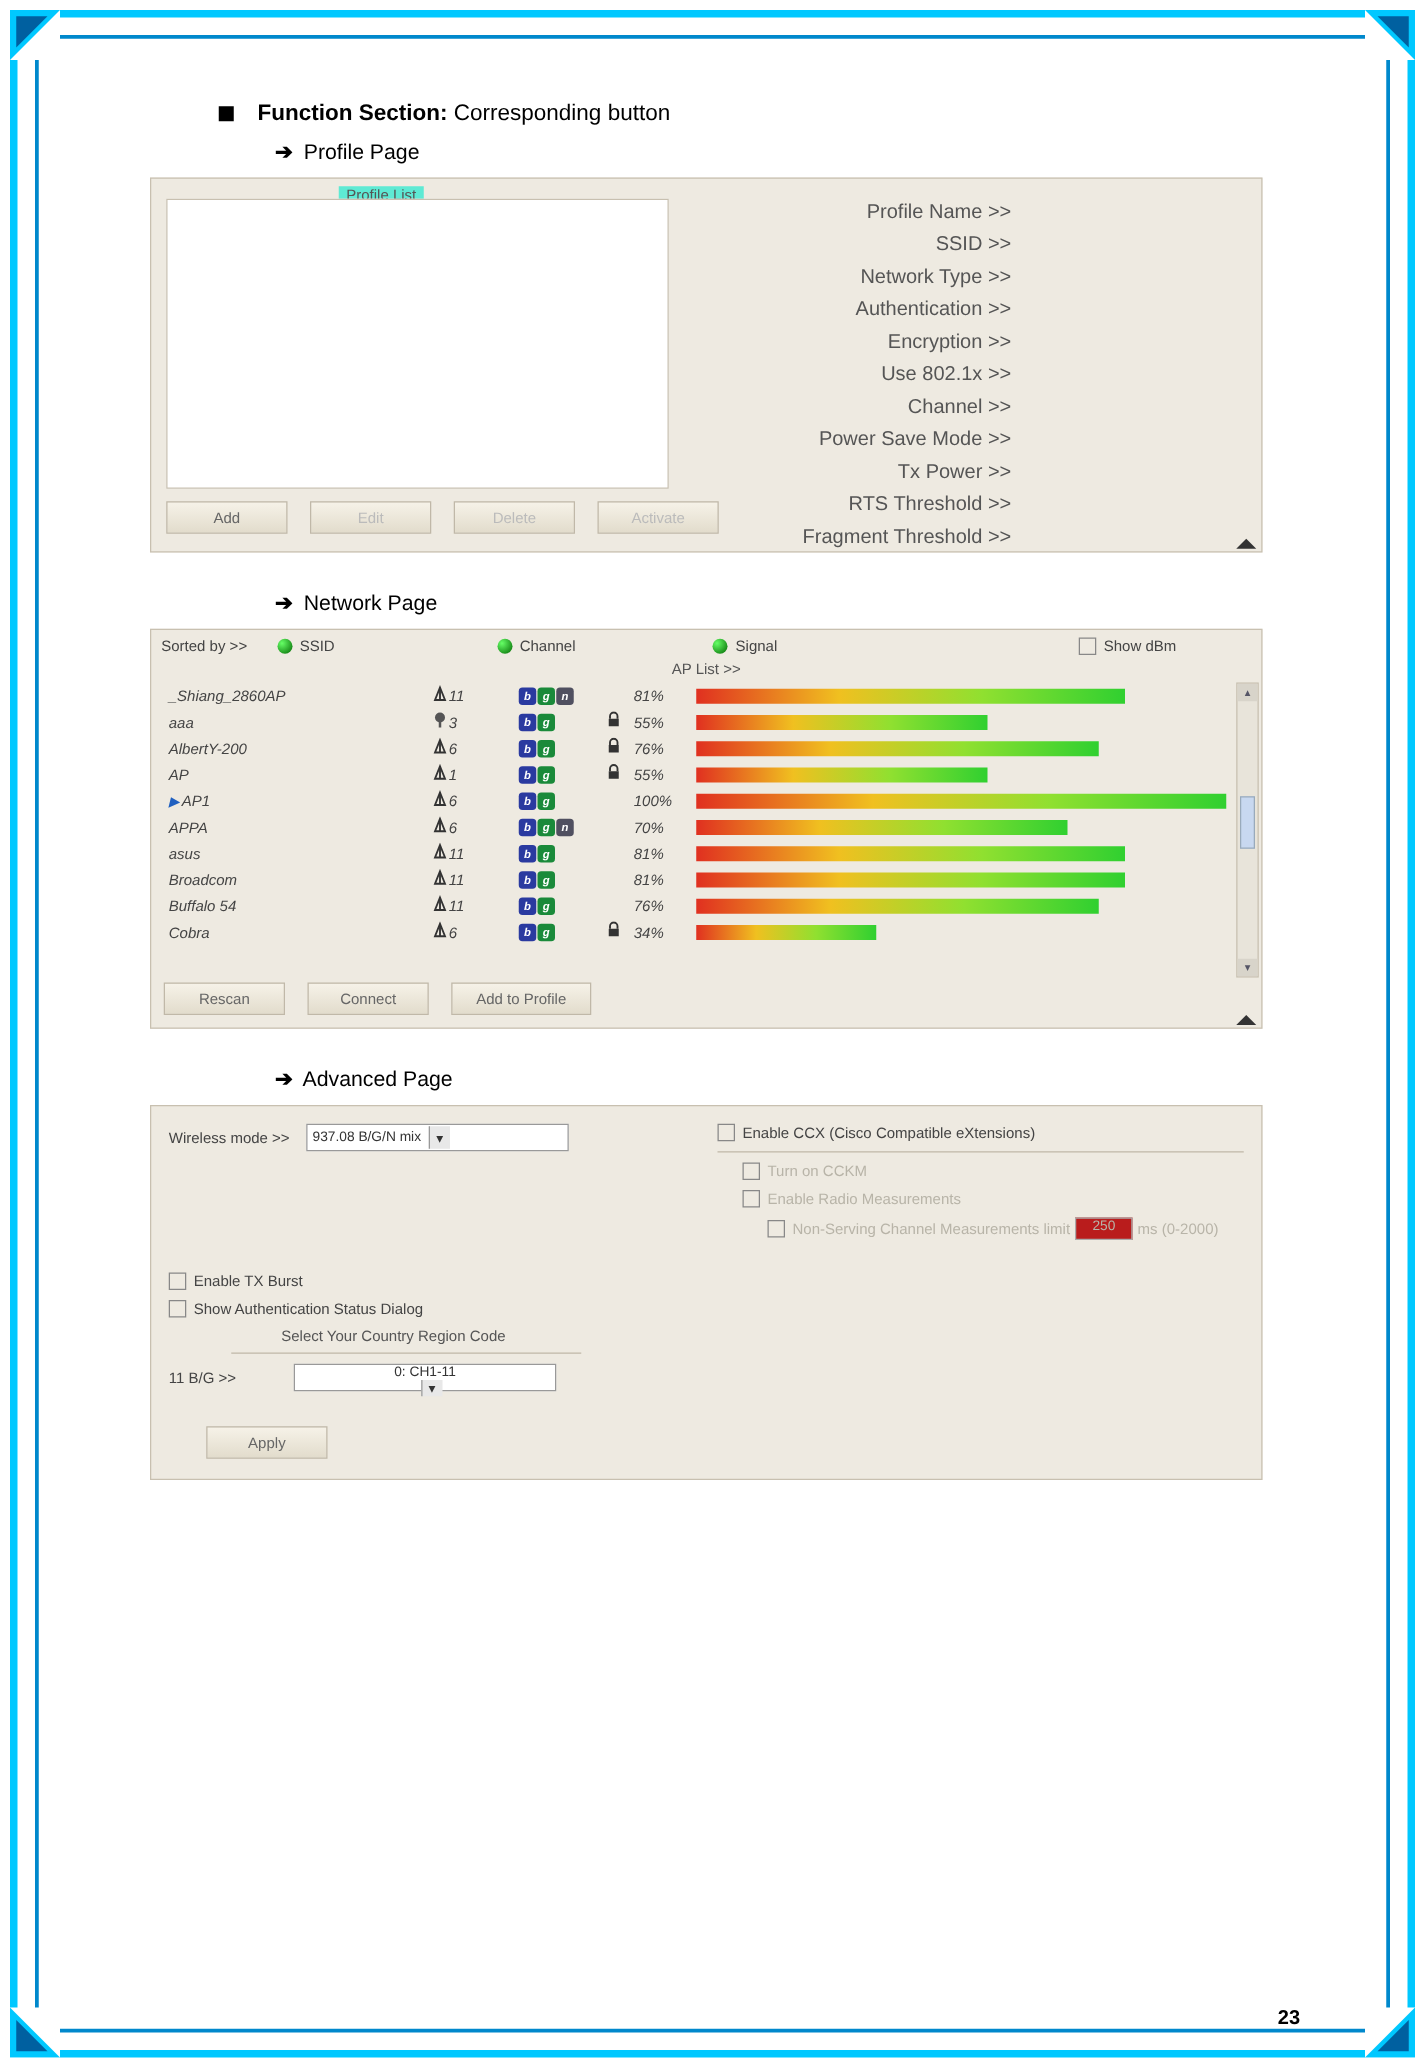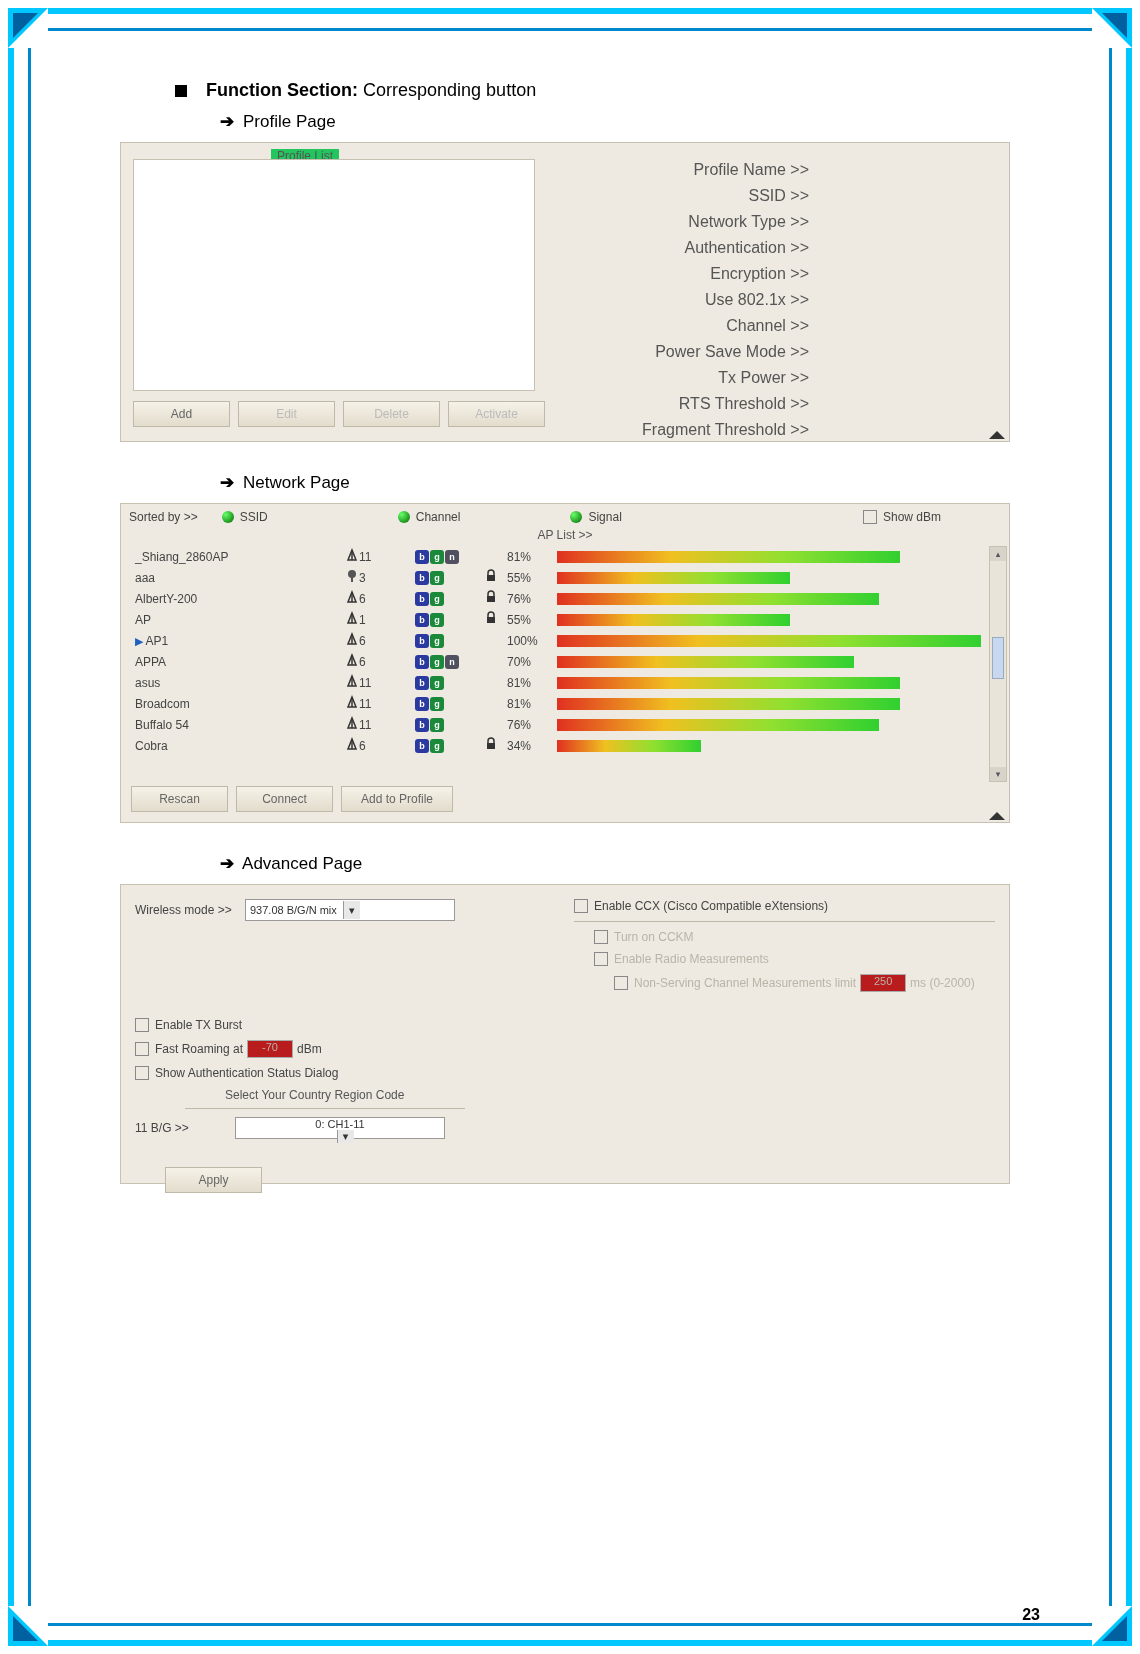--- a/index.html
+++ b/index.html
@@ -81,36 +81,36 @@
     top: 16px; left: 12px;
     width: 400px; height: 230px;
     background: #fff;
     border: 1px solid #c8c0b0;
   }
   .profile-list-title {
     position: absolute;
     top: 6px; left: 150px;
     font-size: 12px;
     color: #555;
-    background: #22c55e;
+    background: #5eead4;
     padding: 0 6px;
   }
   .profile-buttons {
     position: absolute;
     bottom: 14px; left: 12px;
     display: flex;
   }
   .ui-btn {
     width: 95px;
     height: 24px;
     font-size: 12px;
     color: #666;
     background: linear-gradient(#f6f2e8,#e2dccc);
     border: 1px solid #c0b8a8;
-    margin-right: 8px;
+    margin-right: 18px;
     display:flex;
     align-items:center;
     justify-content:center;
   }
   .ui-btn.disabled { color: #bbb; }
   .profile-props {
     position: absolute;
     top: 18px; right: 200px;
     width: 210px;
   }
@@ -140,21 +140,21 @@
   .dot {
     width:12px;height:12px;border-radius:50%;
     display:inline-block;margin-right:6px;
     background: radial-gradient(circle at 30% 30%, #6f6, #060);
     vertical-align:middle;
   }
   .net-hdr-item { margin-right: 40px; display:flex;align-items:center;}
   .net-show-dbm { margin-left:auto; margin-right:60px; display:flex;align-items:center;}
   .chk { width:12px;height:12px;border:1px solid #888;margin-right:6px;display:inline-block;}
   .aplist-label { text-align:center; font-size:12px; color:#555; margin-top:-2px;}
-  .ap-rows { position:relative; height:220px; padding:4px 8px 0 14px;}
+  .ap-rows { position:relative; height:220px; padding:4px 8px 0 14px;font-style:italic;}
   .ap-row { display:flex; align-items:center; height:21px; font-size:12px; color:#444;}
   .ap-row .ssid { width:210px; }
   .ap-row .ch { width:70px; display:flex;align-items:center;}
   .ap-row .modes { width:70px; display:flex;align-items:center;}
   .ap-row .lock { width:22px; }
   .ap-row .sig { width:50px; }
   .ap-row .bar { flex:1; height:12px; margin-right:20px;}
   .badge { width:14px;height:14px;border-radius:3px;display:inline-flex;align-items:center;justify-content:center;font-size:9px;font-weight:bold;color:#fff;margin-right:1px;}
   .b-b{background:#2a3aa0;} .b-g{background:#1a8a3a;} .b-n{background:#505060;}
   .bar-inner{height:100%;background:linear-gradient(to right,#e03020,#f0c020,#90e030,#30d030);}
@@ -525,26 +525,20 @@
           <span>ms (0-2000)</span>
         </div>
       </div>
     </div>
     <div style="height:18px;"></div>
     <div class="adv-row">
         <span class="chk"></span>
         <span>Enable TX Burst</span>
       </div>
     <div class="adv-row">
-      <span class="chk"></span>
-      <span>Fast Roaming at</span>
-      <span class="small-input disabled-text">-70</span>
-      <span>dBm</span>
-    </div>
-    <div class="adv-row">
         <span class="chk"></span>
         <span>Show Authentication Status Dialog</span>
       </div>
     <div style="margin-left:90px;font-size:12px;color:#555;">Select Your Country Region Code</div>
     <div class="fieldset-line" style="width:280px;margin-left:50px;"></div>
     <div class="adv-row">
       <span class="adv-label" style="width:100px;">11 B/G &gt;&gt;</span>
       <span class="select" style="width:200px;flex-direction:column;">
         <span>0: CH1-11</span>
         <span class="caret">▾</span>

